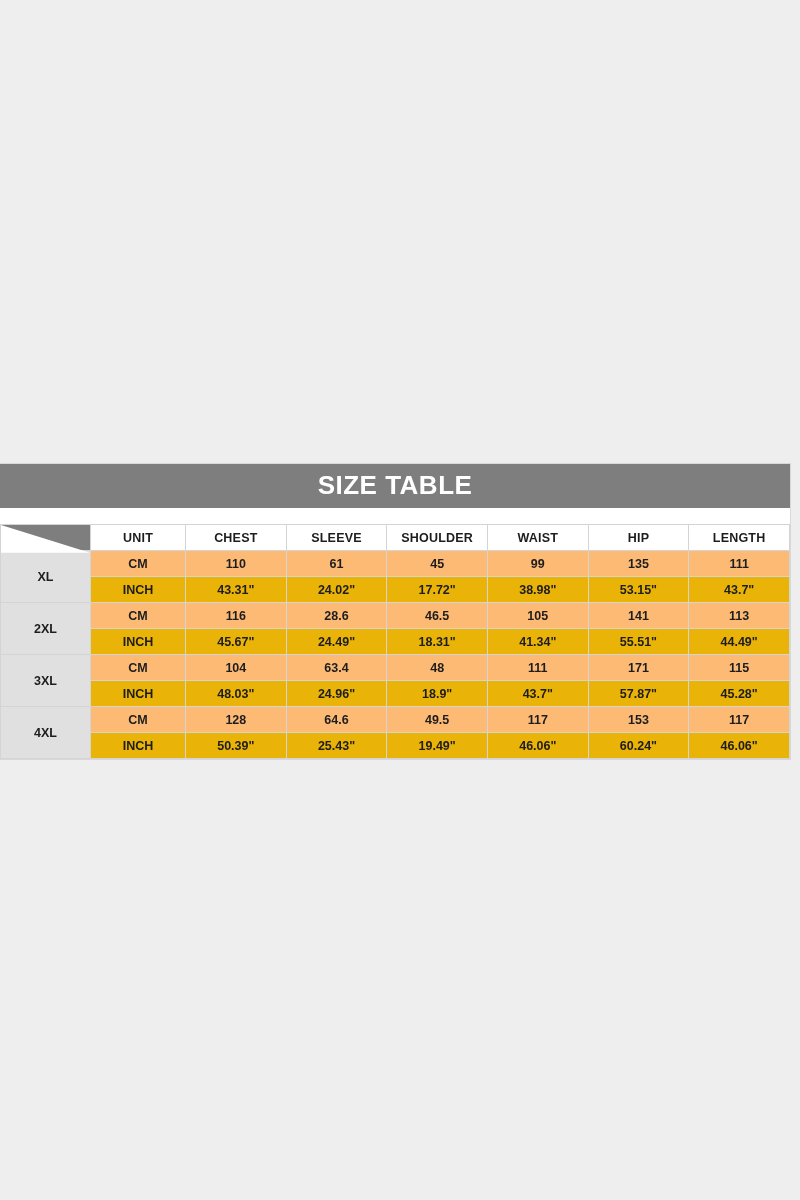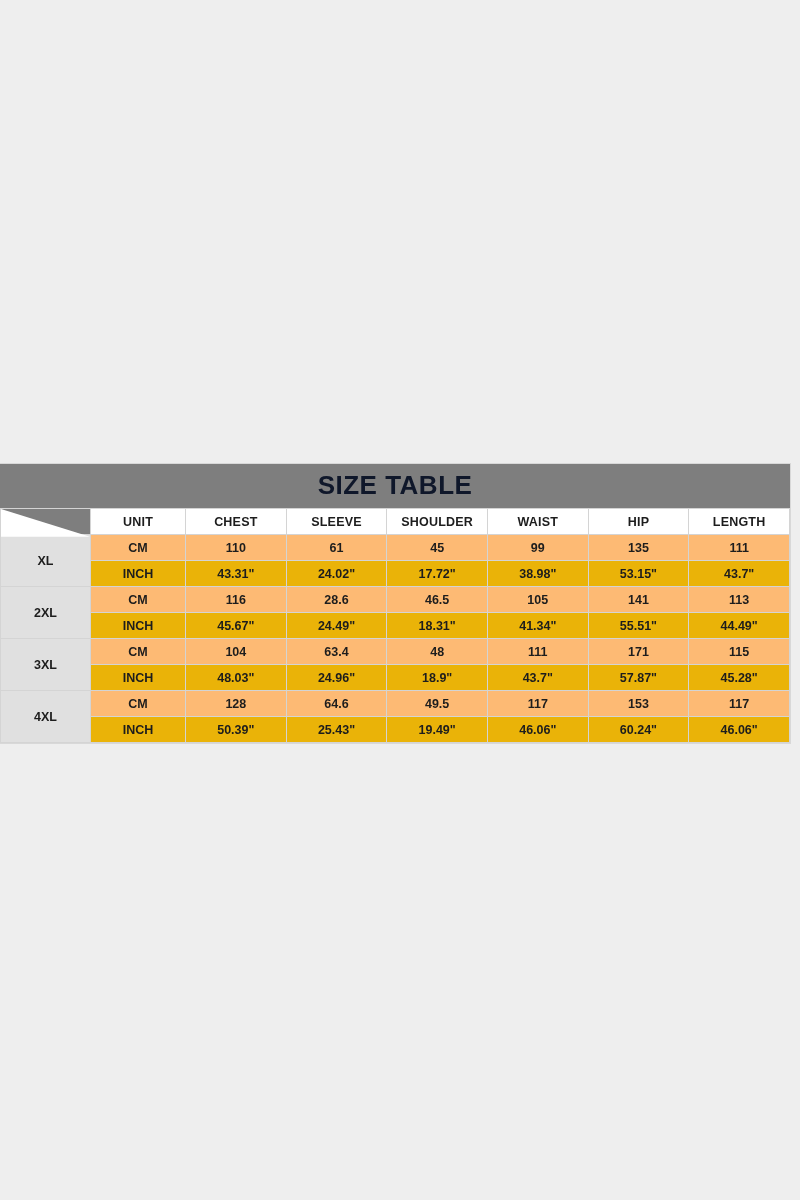--- a/index.html
+++ b/index.html
@@ -20,33 +20,34 @@
     left: 0;
     top: 463px;
     width: 790px;
     background: #ffffff;
     border: 1px solid #d8d8d8;
     border-left: none;
   }
 
   .table-title {
     background: #7e7e7e;
-    color: #0f172a;
+    color: #ffffff;
     text-align: center;
     font-size: 26px;
     font-weight: bold;
     letter-spacing: 0.5px;
     padding: 8px 0 9px 0;
     line-height: 1.05;
   }
 
   table.size-table {
     width: 100%;
     border-collapse: collapse;
     table-layout: fixed;
+    margin-top: 16px;
   }
 
   table.size-table td,
   table.size-table th {
     border: 1px solid #d4d4d4;
     text-align: center;
     font-size: 12.5px;
     color: #1d1d1d;
     height: 25px;
     font-weight: bold;

